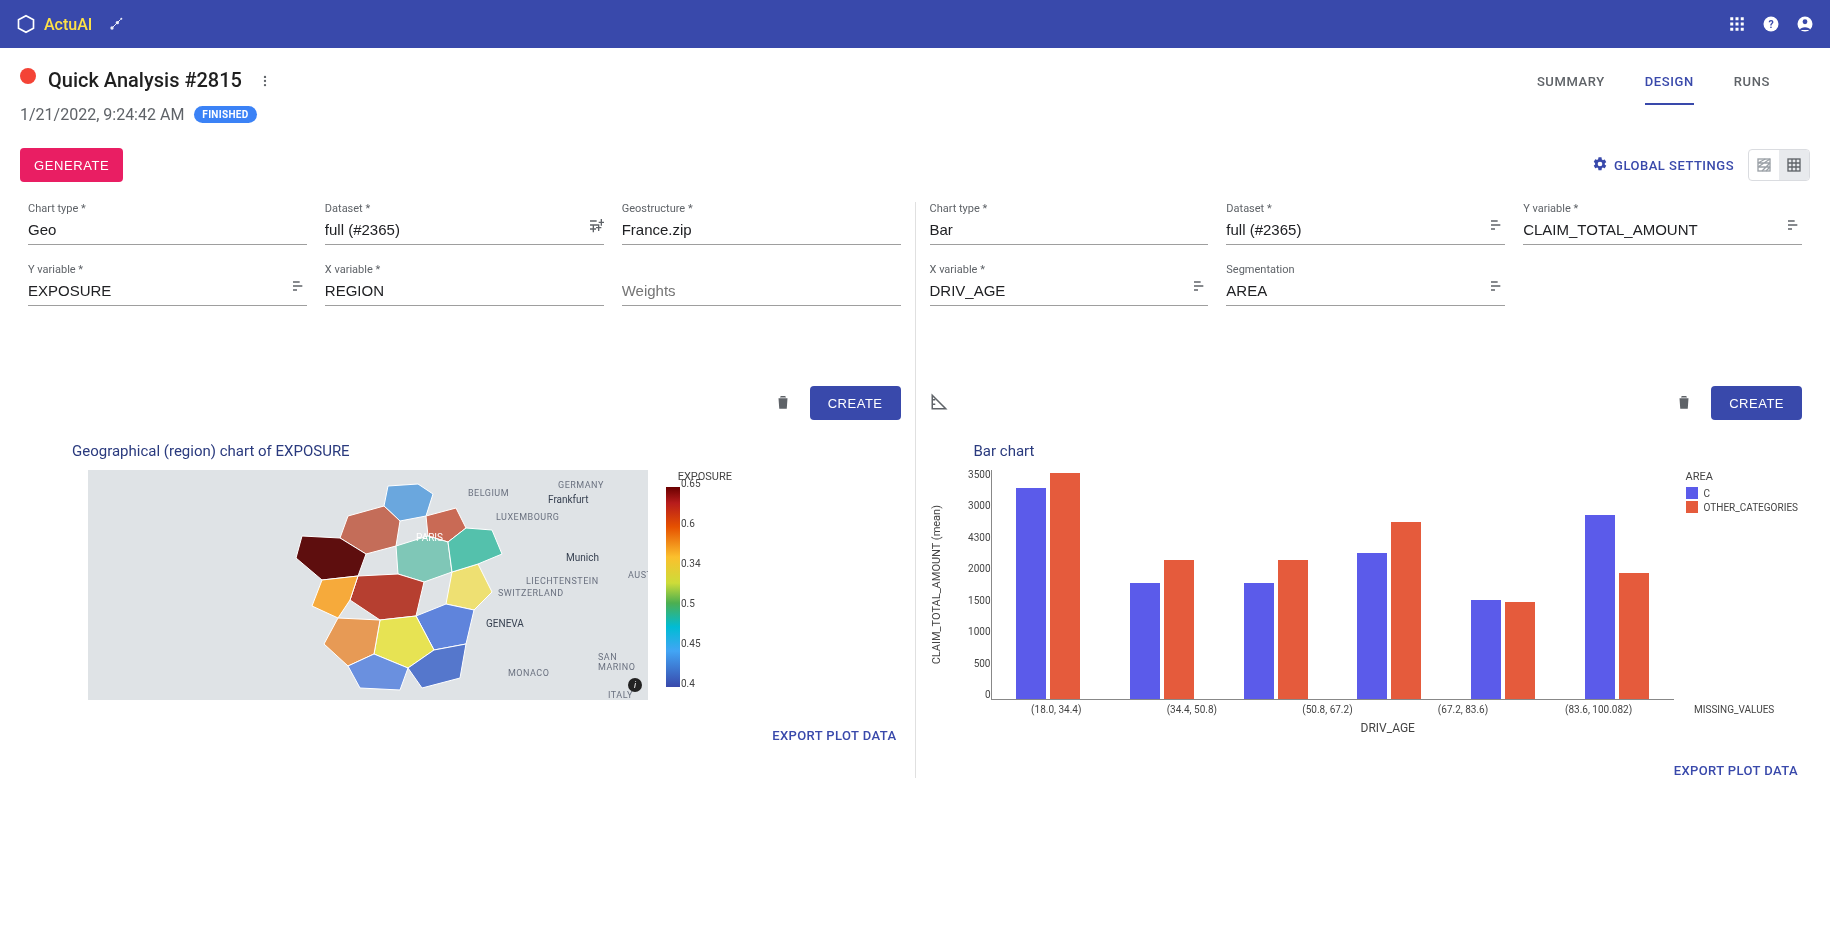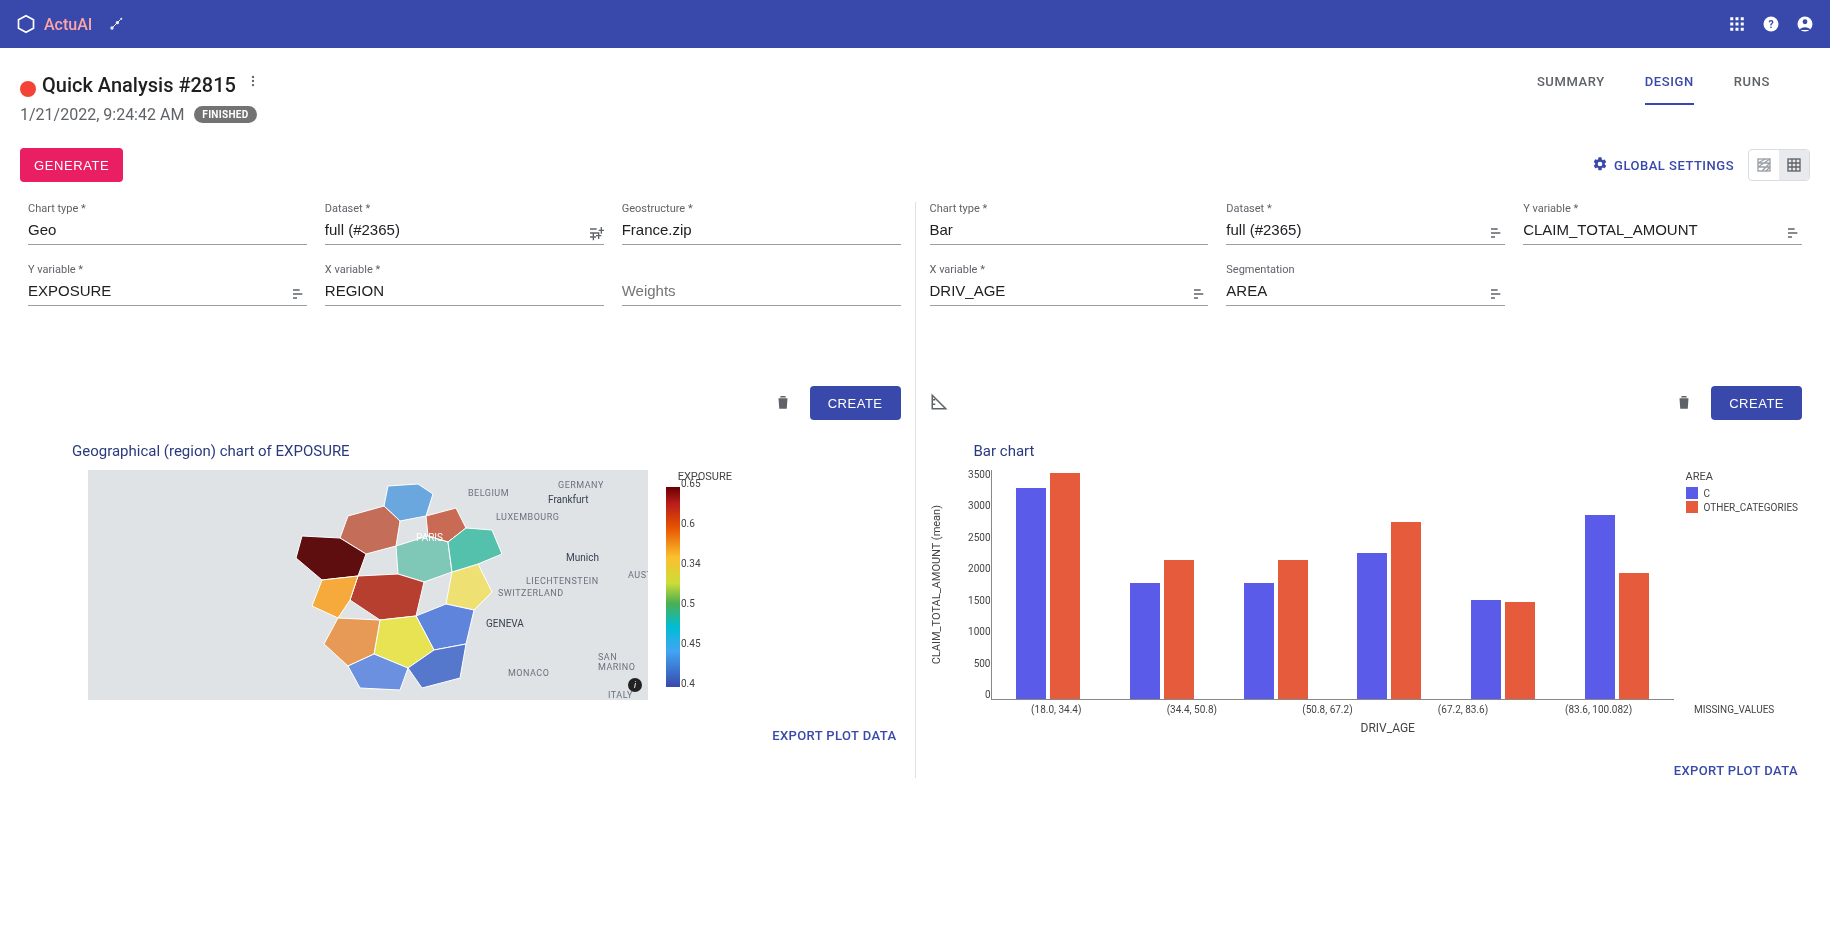--- a/index.html
+++ b/index.html
@@ -4,39 +4,39 @@
 <style>
   * { box-sizing: border-box; margin: 0; padding: 0; }
   body { font-family: Roboto, Arial, sans-serif; font-size: 14px; color: #202124; background: #fff; }
 
   
   .appbar {
     background: #3949ab;
     height: 48px;
     display: flex; align-items: center;
     padding: 0 16px;
-    color: #fca5a5;
+    color: #fde047;
   }
   .appbar .brand { display: flex; align-items: center; gap: 8px; font-weight: 500; font-size: 16px; }
   .appbar .brand-icon { width: 20px; height: 20px; }
   .appbar .connect-icon { margin-left: 28px; opacity: .9; cursor: pointer; }
   .appbar .spacer { flex: 1; }
   .appbar .icon-btn { margin-left: 16px; cursor: pointer; display:flex; align-items:center; }
   .appbar svg { display:block; }
 
   
   .pagehead { padding: 20px 20px 4px 20px; display:flex; align-items: flex-start; }
   .pagehead .left { flex:1; }
-  .title-row { display:flex; align-items:flex-end; gap:6px; }
+  .title-row { display:flex; align-items:flex-start; gap:12px; }
   .status-dot { width:16px; height:16px; border-radius:50%; background:#f44336; display:inline-block; }
   .page-title { font-size: 20px; font-weight: 500; color:#1f1f1f; }
   .kebab { color:#5f6368; cursor:pointer; padding:4px; }
   .sub-row { display:flex; align-items:center; gap:10px; margin-top:8px; }
   .timestamp { color:#5f6368; font-size:16px; }
-  .badge { background:#737373; color:#fff; font-size:10px; font-weight:700; padding:3px 8px; border-radius:10px; letter-spacing:.3px; }
+  .badge { background:#3b82f6; color:#fff; font-size:10px; font-weight:700; padding:3px 8px; border-radius:10px; letter-spacing:.3px; }
 
   .tabs { display:flex; gap:40px; align-items:flex-start; padding-right:40px; }
   .tab { font-size:13px; font-weight:500; letter-spacing:.6px; color:#5f6368; padding:6px 0 14px 0; cursor:pointer; border-bottom:2px solid transparent; }
   .tab.active { color:#3949ab; border-bottom-color:#3949ab; }
 
   
   .toolbar { display:flex; align-items:center; padding: 20px; }
   .gen-btn { background:#e91e63; color:#fff; border:none; border-radius:4px; padding:0 14px; height:34px; font-weight:500; letter-spacing:.6px; font-size:13px; cursor:pointer; }
   .toolbar .spacer { flex:1; }
   .global-settings { color:#3949ab; font-weight:500; font-size:13px; letter-spacing:.5px; cursor:pointer; display:flex; align-items:center; gap:6px; margin-right:14px; }
@@ -44,21 +44,21 @@
   .view-toggle .vt { width:30px; height:30px; display:flex; align-items:center; justify-content:center; cursor:pointer; color:#5f6368; }
   .view-toggle .vt.active { background:#e8eaed; }
 
   
   .workspace { display:flex; padding: 0 14px 20px 14px; }
   .panel { flex:1; padding: 0 14px; }
   .panel.left { border-right: 1px solid #e0e0e0; }
   .fields { display:grid; grid-template-columns: repeat(3, 1fr); gap: 18px 18px; margin-bottom: 80px; }
   .field { display:flex; flex-direction:column; }
   .field label { font-size:11px; color:#5f6368; margin-bottom:2px; }
-  .field .input-row { display:flex; align-items:flex-end; border-bottom:1px solid #9e9e9e; }
+  .field .input-row { display:flex; align-items:flex-start; border-bottom:1px solid #9e9e9e; }
   .field input { border:none; outline:none; font-size:15px; padding:4px 0 6px 0; width:100%; color:#202124; background:transparent; }
   .field .tune { color:#5f6368; cursor:pointer; padding-left:4px; }
   .field input::placeholder { color:#757575; }
 
   .panel-actions { display:flex; align-items:center; justify-content:flex-end; gap:18px; }
   .panel-actions .trash { color:#5f6368; cursor:pointer; }
   .panel-actions .create-btn { background:#3949ab; color:#fff; border:none; border-radius:4px; padding:0 18px; height:34px; font-weight:500; letter-spacing:.5px; font-size:13px; cursor:pointer; }
   .panel-actions .ruler { margin-right:auto; color:#5f6368; }
 
   .chart-title { color:#2a3a7e; font-size:15px; margin: 22px 0 10px 44px; }
@@ -374,21 +374,21 @@
       <button class="create-btn">CREATE</button>
     </div>
 
     <div class="chart-card">
       <div class="chart-title">Bar chart</div>
       <div class="bar-wrap">
         <div class="y-label">CLAIM_TOTAL_AMOUNT (mean)</div>
         <div class="y-axis" id="y-axis">
             <span>3500</span>
             <span>3000</span>
-            <span>2500</span>
+            <span>4300</span>
             <span>2000</span>
             <span>1500</span>
             <span>1000</span>
             <span>500</span>
             <span>0</span>
           </div>
         <div class="plot" id="bar-plot">
             <div class="group">
               <div class="bar c" style="height: 92.2857%;"></div>
               <div class="bar o" style="height: 98.5714%;"></div>

